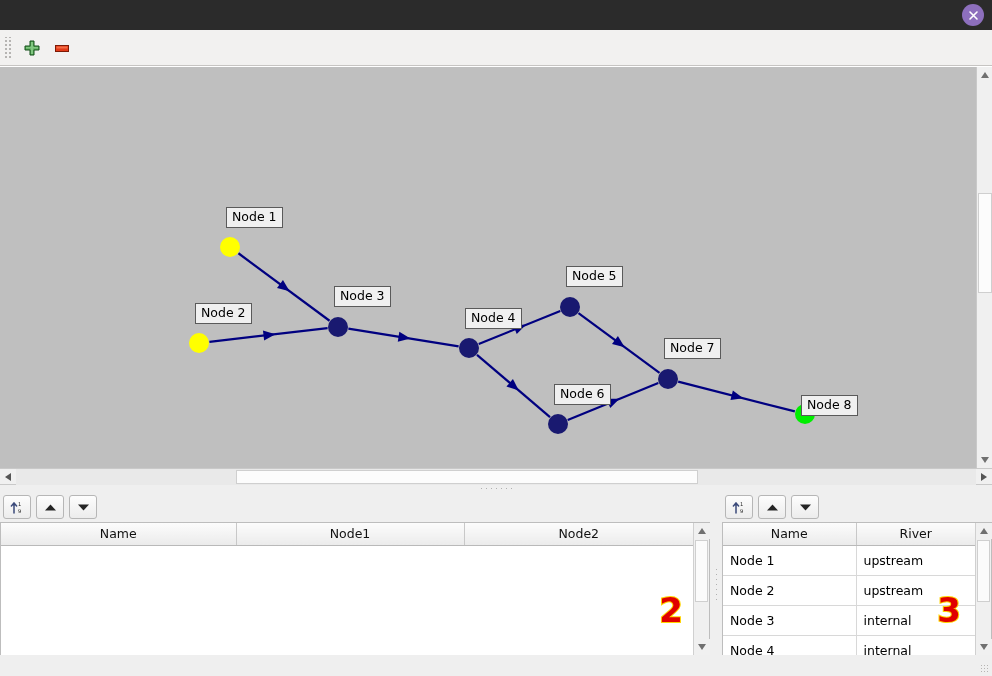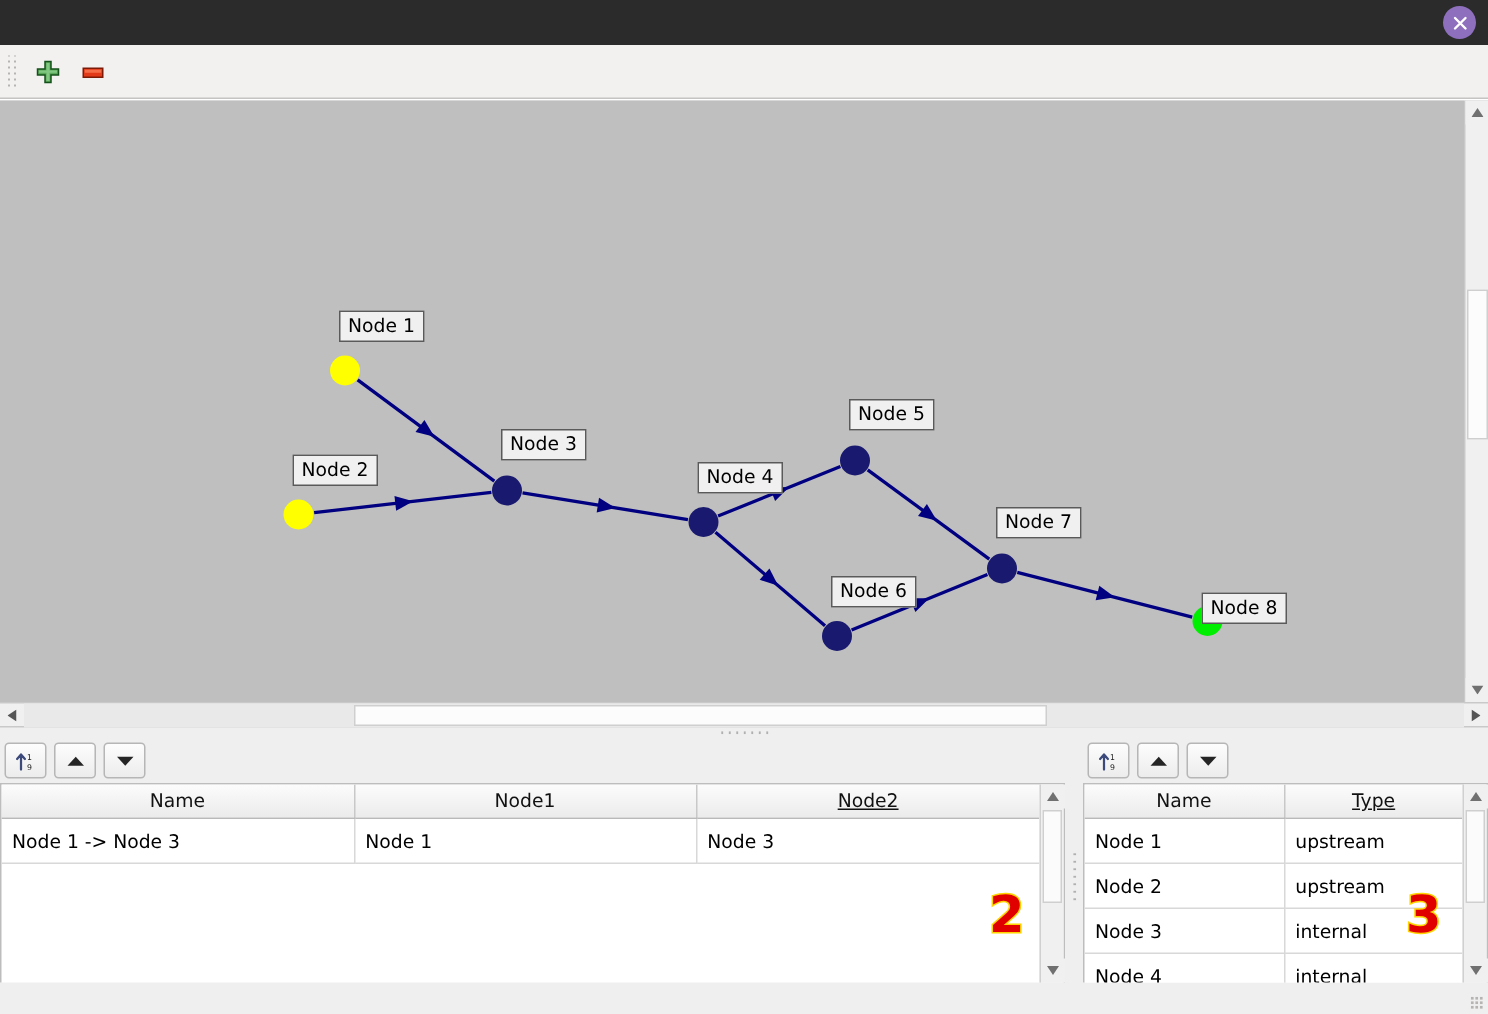--- a/index.html
+++ b/index.html
@@ -241,21 +241,21 @@
   table.grid th {
     background: linear-gradient(#fcfcfc, #ebebeb);
     border-right: 1px solid #c8c8c8;
     border-bottom: 1px solid #b9b9b9;
     height: 22px;
     font-weight: normal;
     color: #111;
     text-align: center;
     padding: 0;
   }
-  table.grid th:last-child { border-right: none; text-decoration: underline; }
+  table.grid th:last-child { border-right: none; }
   table.grid td {
     border-right: 1px solid #d8d8d8;
     border-bottom: 1px solid #d8d8d8;
     height: 30px;
     padding: 0 7px;
     color: #000;
     background: #fff;
     overflow: hidden;
     white-space: nowrap;
     text-overflow: ellipsis;
@@ -429,25 +429,20 @@
                 <col style="width:229px">
               </colgroup>
             <thead>
                 <tr id="links-head">
                   <th>Name</th>
                   <th>Node1</th>
                   <th>Node2</th>
                 </tr>
               </thead>
             <tbody id="links-body">
-                <tr>
-                  <td>Node 1 -&gt; Node 3</td>
-                  <td>Node 1</td>
-                  <td>Node 3</td>
-                </tr>
               </tbody>
           </table>
         </div>
         <div class="tbl-sb">
           <div class="sb-arrow top">
             <svg width="8" height="6" viewBox="0 0 8 6">
               <path d="M4 0 L8 6 L0 6 Z" fill="#707070"></path>
             </svg>
           </div>
           <div class="tbl-thumb" style="top:17px; height:62px;"></div>
@@ -489,21 +484,21 @@
       <div class="table-area">
         <div class="table-scroll">
           <table class="grid">
             <colgroup>
                 <col style="width:133px">
                 <col style="width:auto">
               </colgroup>
             <thead>
                 <tr id="nodes-head">
                   <th>Name</th>
-                  <th>Type</th>
+                  <th>River</th>
                 </tr>
               </thead>
             <tbody id="nodes-body">
                 <tr>
                   <td>Node 1</td>
                   <td>upstream</td>
                 </tr>
                 <tr>
                   <td>Node 2</td>
                   <td>upstream</td>

